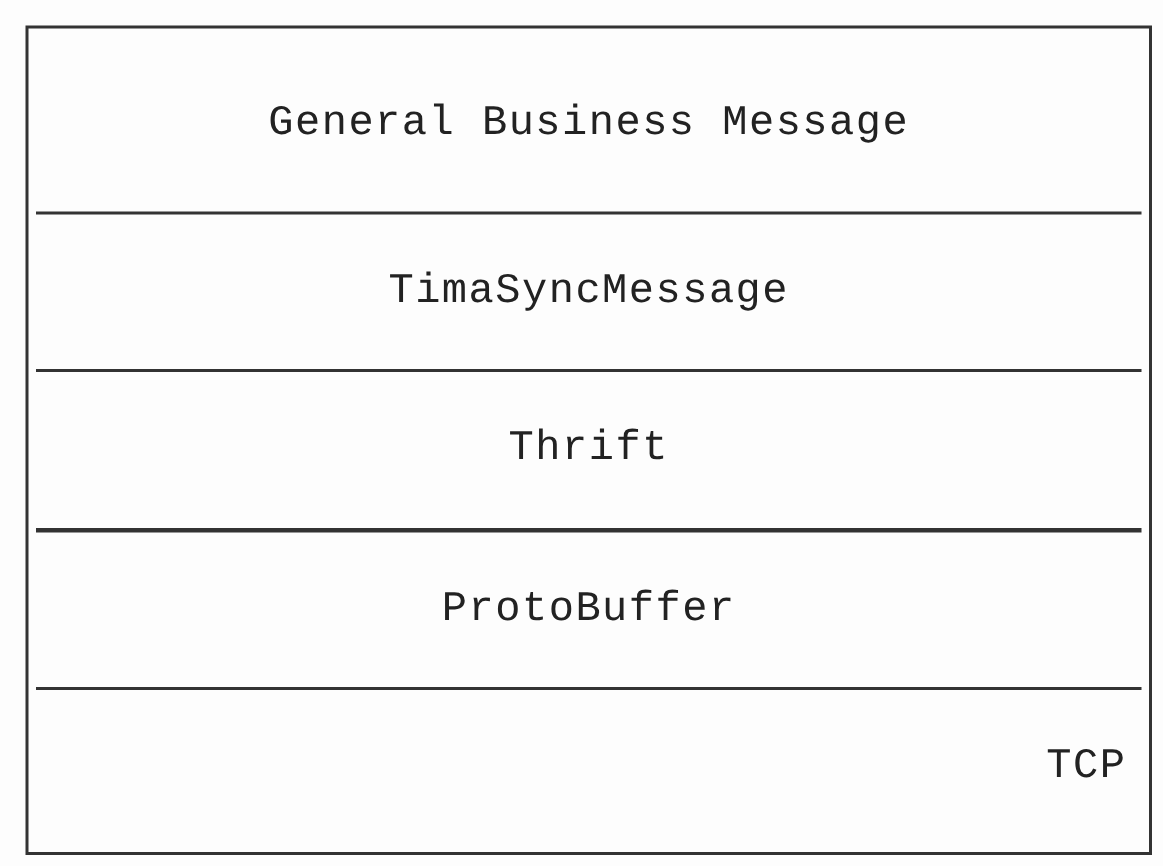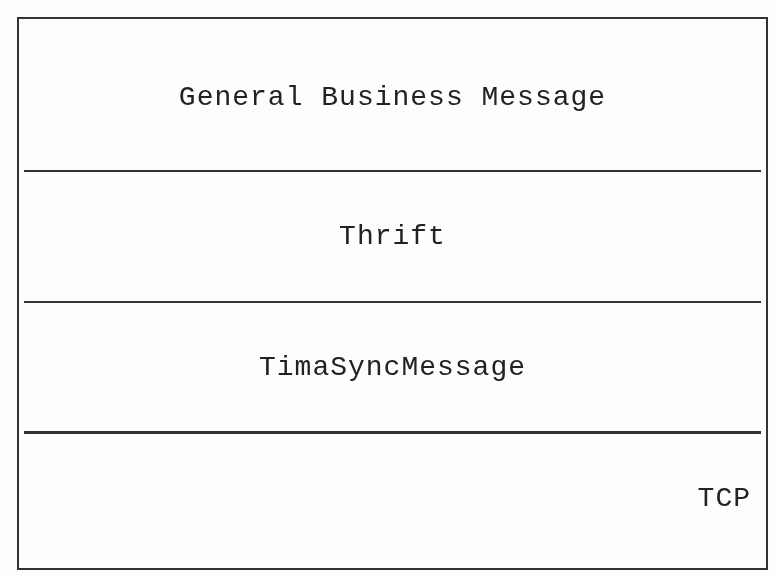--- a/index.html
+++ b/index.html
@@ -43,21 +43,24 @@
     }
   </style>
 </head>
 <body>
 
 <div class="stack-container">
   <div class="layer">
     <span>General Business Message</span>
   </div>
   <div class="layer">
+    <span>TimaSyncMessage</span>
+  </div>
+  <div class="layer">
     <span>Thrift</span>
   </div>
   <div class="layer">
-    <span>TimaSyncMessage</span>
+    <span>ProtoBuffer</span>
   </div>
   <div class="layer">
     <span>TCP</span>
   </div>
 </div>
 
 </body></html>

